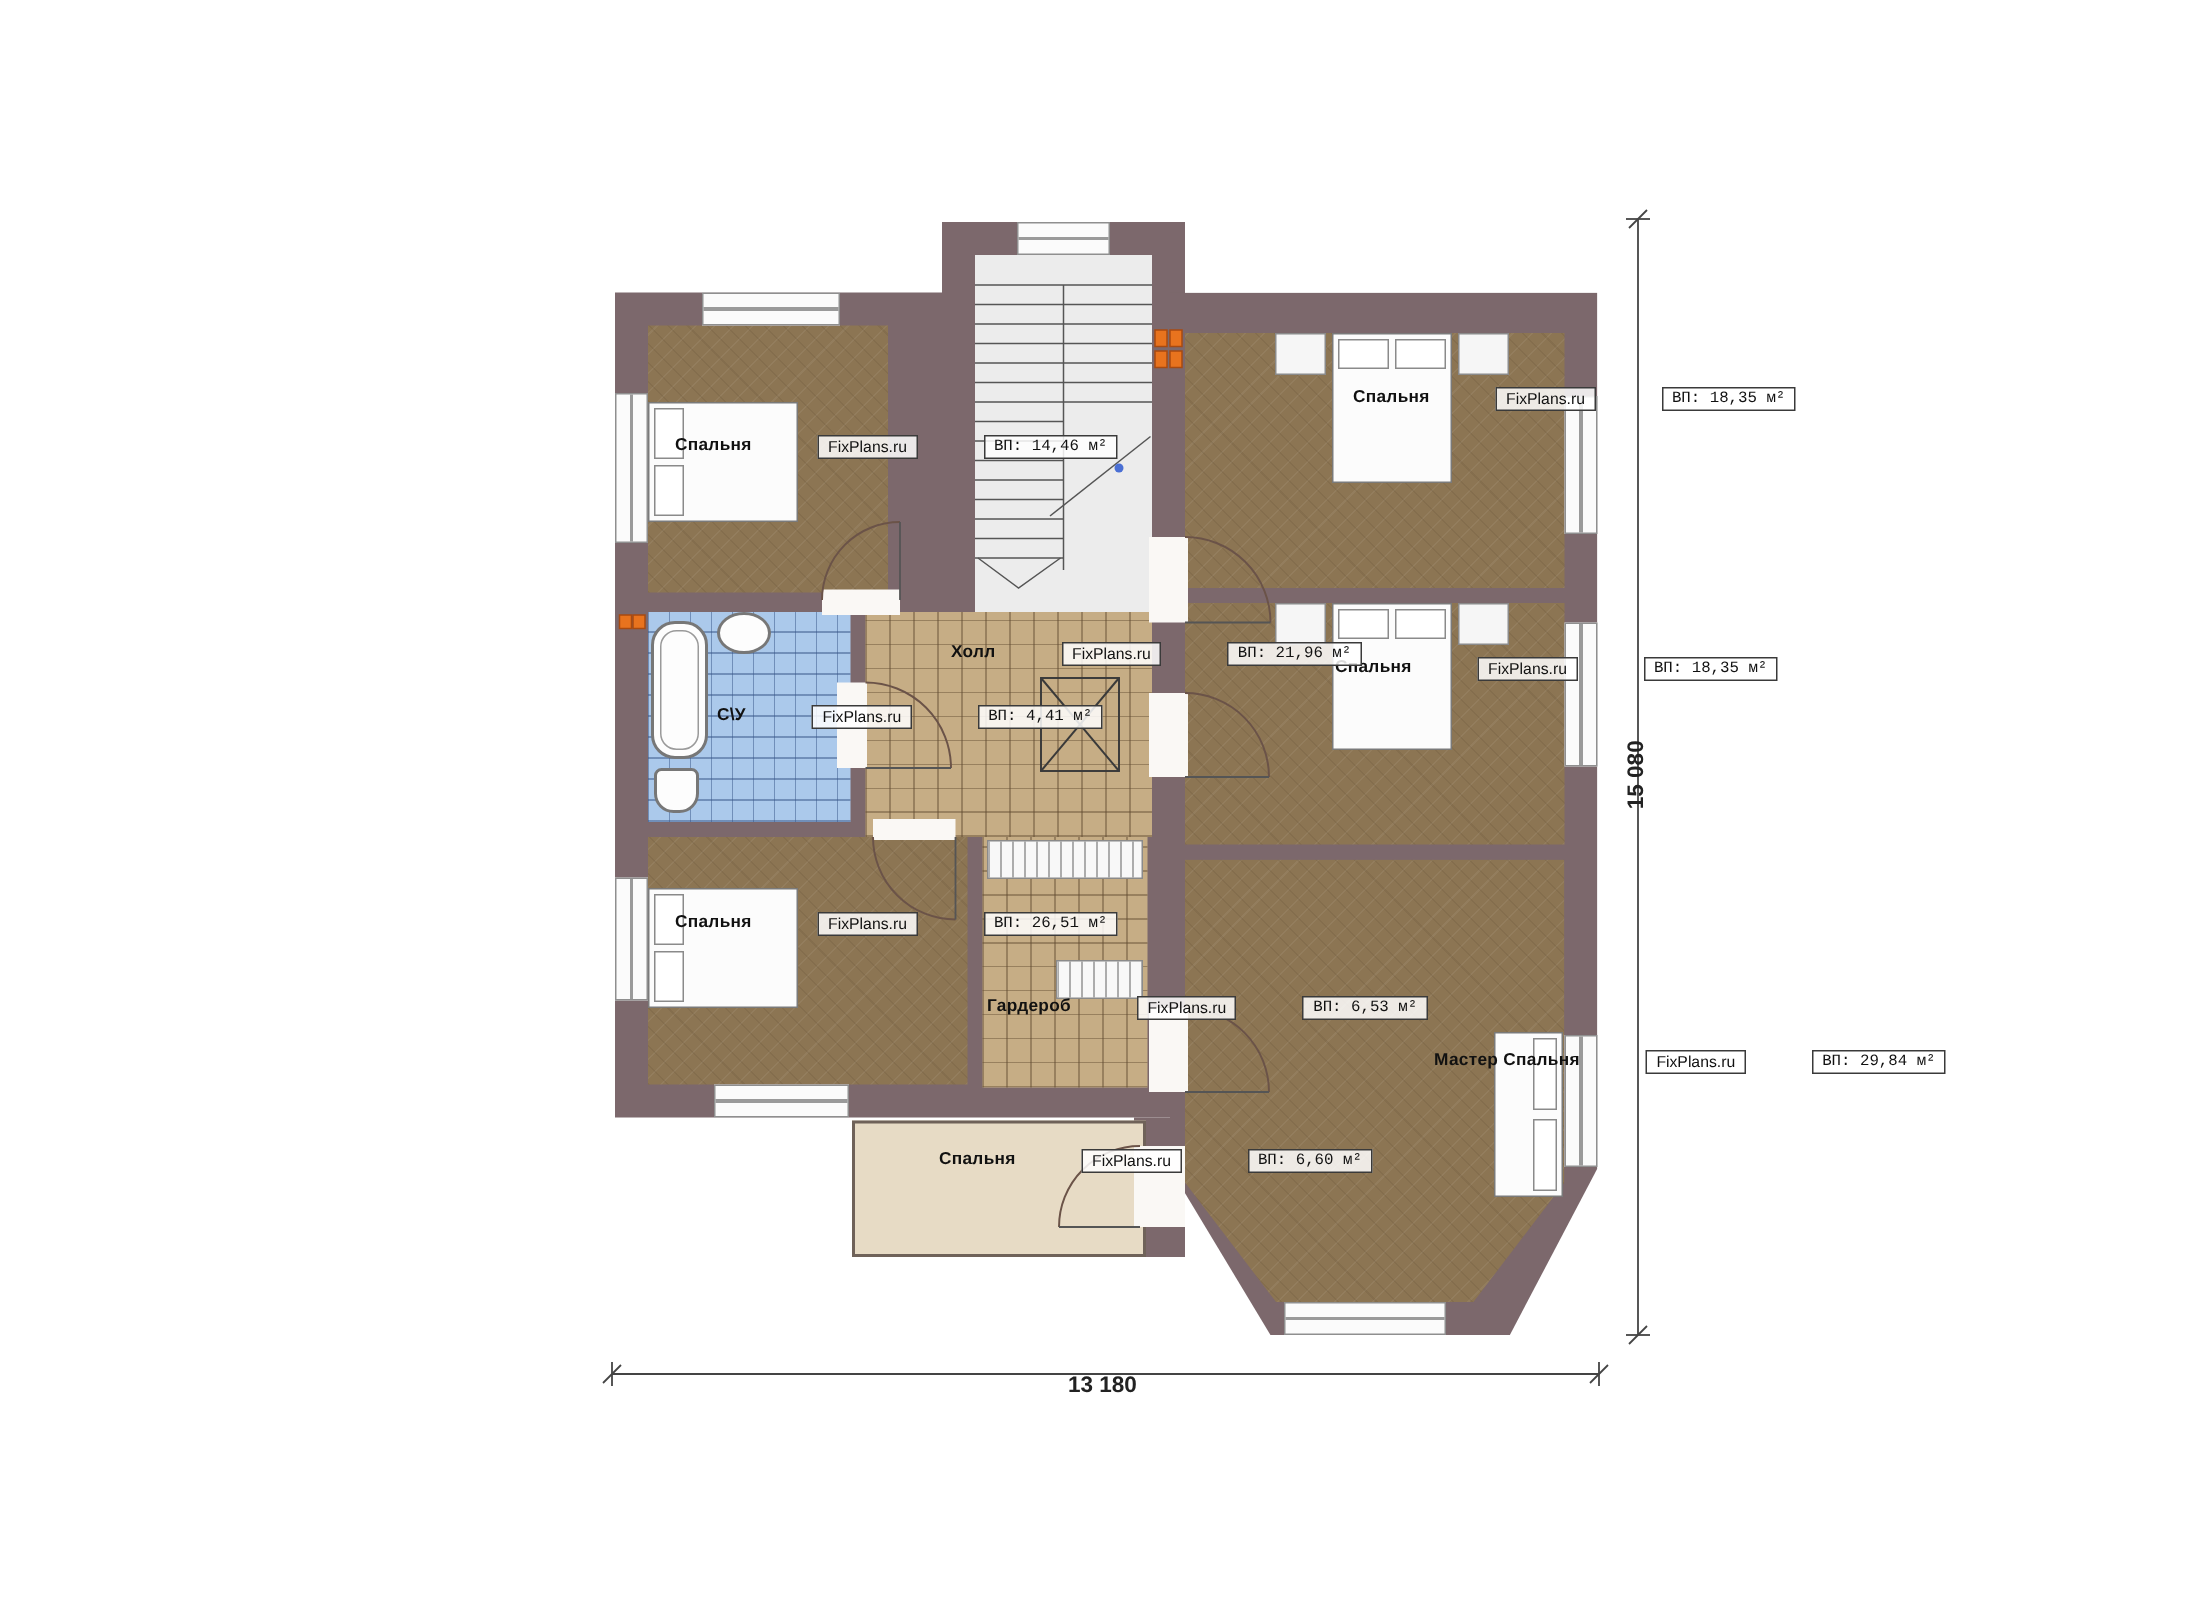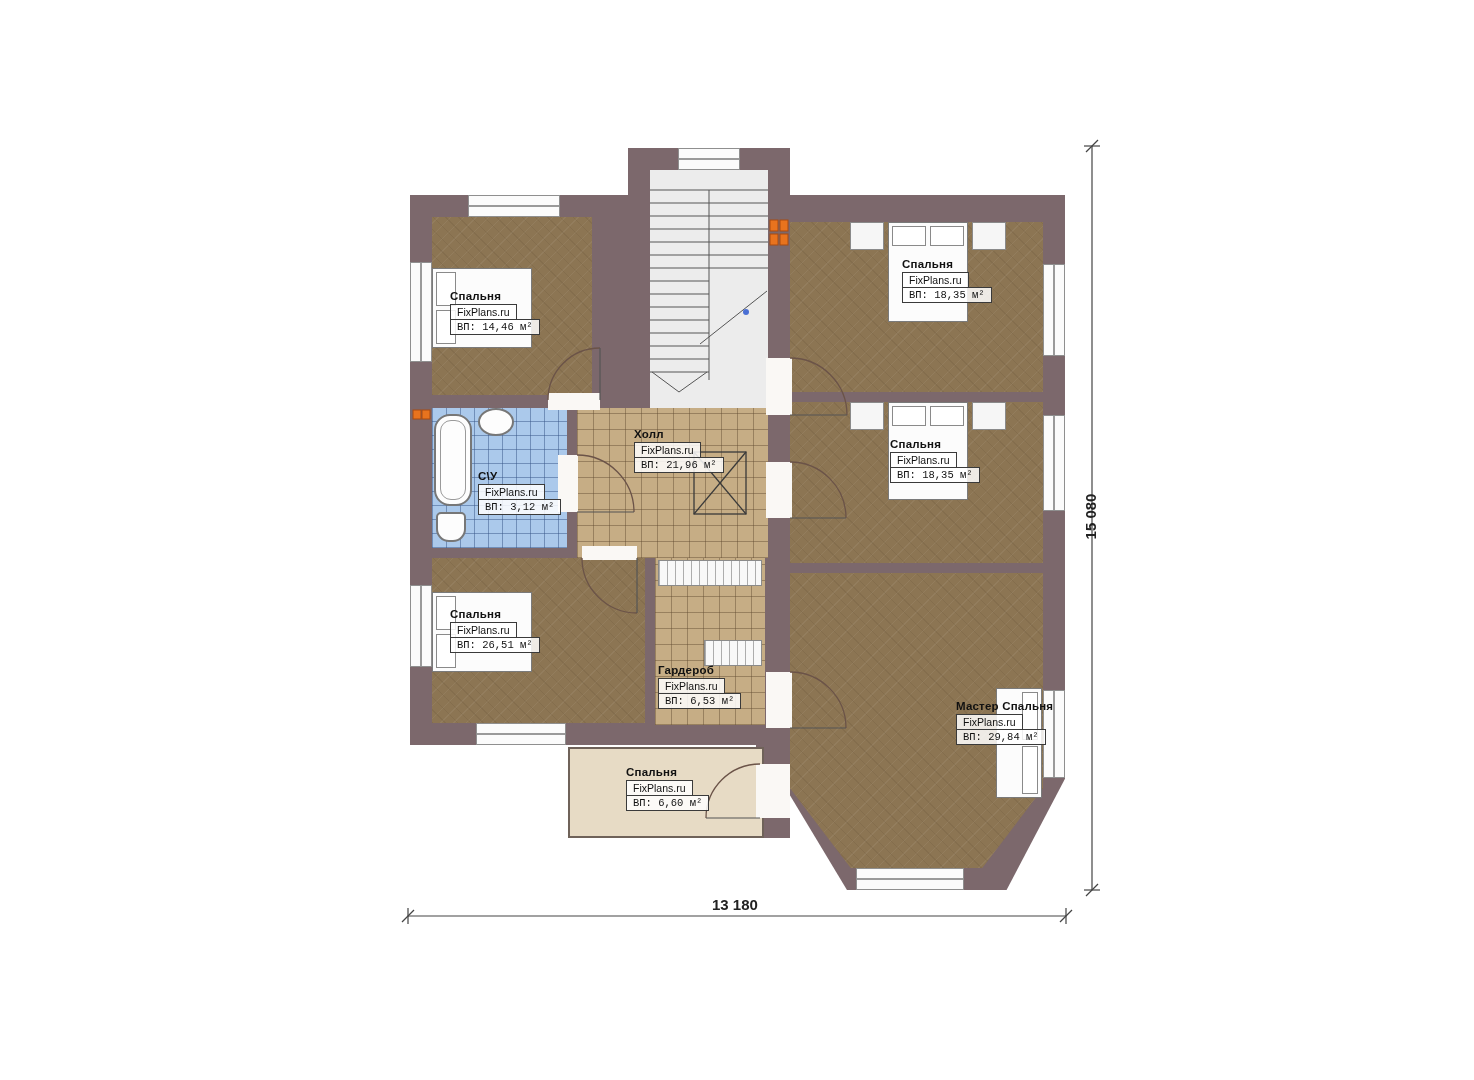--- a/index.html
+++ b/index.html
@@ -27,21 +27,21 @@
   .door-gap{position:absolute;background:#faf8f5;z-index:14;}
   .bed{position:absolute;background:#fcfcfc;border:1px solid #7a7a7a;box-sizing:border-box;z-index:10;}
   .pillow{position:absolute;background:#ffffff;border:1px solid #8a8a8a;box-sizing:border-box;z-index:11;}
   .nightstand{position:absolute;background:#f6f6f6;border:1px solid #8a8a8a;box-sizing:border-box;z-index:10;}
   .shelf{position:absolute;background:#f8f8f8;border:1px solid #8a8a8a;box-sizing:border-box;z-index:10;
     background-image:repeating-linear-gradient(90deg, rgba(110,110,110,0.55) 0 1px, transparent 1px 8px);}
   .tub{position:absolute;background:#fdfdfd;border:2px solid #777;border-radius:16px;box-sizing:border-box;z-index:10;}
   .tub::after{content:"";position:absolute;inset:4px;border:1px solid #9a9a9a;border-radius:11px;}
   .sink{position:absolute;background:#fdfdfd;border:2px solid #777;border-radius:50%;box-sizing:border-box;z-index:10;}
   .toilet{position:absolute;background:#fdfdfd;border:2px solid #777;border-radius:5px 5px 13px 13px;box-sizing:border-box;z-index:10;}
-  .room-label{position:absolute;width:100px;display:flex;flex-direction:column;align-items:flex-start;z-index:30;}
+  .room-label{position:absolute;width:100px;display:flex;flex-direction:row;align-items:center;z-index:30;gap:44px;}
   .room-name{font-weight:bold;font-size:11.5px;color:#111;white-space:nowrap;margin-bottom:2px;letter-spacing:0.2px;}
   .label-box{font-size:10.5px;color:#111;border:1px solid #3a3a3a;background:rgba(255,255,255,0.85);
              padding:1px 6px;white-space:nowrap;}
   .label-box + .label-box{margin-top:-1px;font-family:Liberation Mono, monospace;}
   .overlay{position:absolute;left:0;top:0;z-index:20;pointer-events:none;}
   .dim-label{position:absolute;font-weight:bold;font-size:15px;color:#222;z-index:30;white-space:nowrap;}
   .dim-label.vertical{transform:rotate(-90deg);transform-origin:center center;}
 </style>
 </head>
 <body>
@@ -198,21 +198,21 @@
     <div class="label-box">ВП: 18,35 м²</div>
   </div>
   <div class="room-label" style="left:890px;top:438px;">
     <div class="room-name">Спальня</div>
     <div class="label-box">FixPlans.ru</div>
     <div class="label-box">ВП: 18,35 м²</div>
   </div>
   <div class="room-label" style="left:478px;top:470px;">
     <div class="room-name">С\У</div>
     <div class="label-box">FixPlans.ru</div>
-    <div class="label-box">ВП: 3,12 м²</div>
+    <div class="label-box">ВП: 4,41 м²</div>
   </div>
   <div class="room-label" style="left:634px;top:428px;">
     <div class="room-name">Холл</div>
     <div class="label-box">FixPlans.ru</div>
     <div class="label-box">ВП: 21,96 м²</div>
   </div>
   <div class="room-label" style="left:450px;top:608px;">
     <div class="room-name">Спальня</div>
     <div class="label-box">FixPlans.ru</div>
     <div class="label-box">ВП: 26,51 м²</div>
@@ -226,16 +226,16 @@
     <div class="room-name">Мастер Спальня</div>
     <div class="label-box">FixPlans.ru</div>
     <div class="label-box">ВП: 29,84 м²</div>
   </div>
   <div class="room-label" style="left:626px;top:766px;">
     <div class="room-name">Спальня</div>
     <div class="label-box">FixPlans.ru</div>
     <div class="label-box">ВП: 6,60 м²</div>
   </div>
 
-  <div class="dim-label" style="left:712px;top:896px;">13 180</div>
+  <div class="dim-label" style="left:712px;top:915px;">13 180</div>
   <div class="dim-label vertical" style="left:1068px;top:508px;">15 080</div>
 
 </div>
 
 </body></html>

